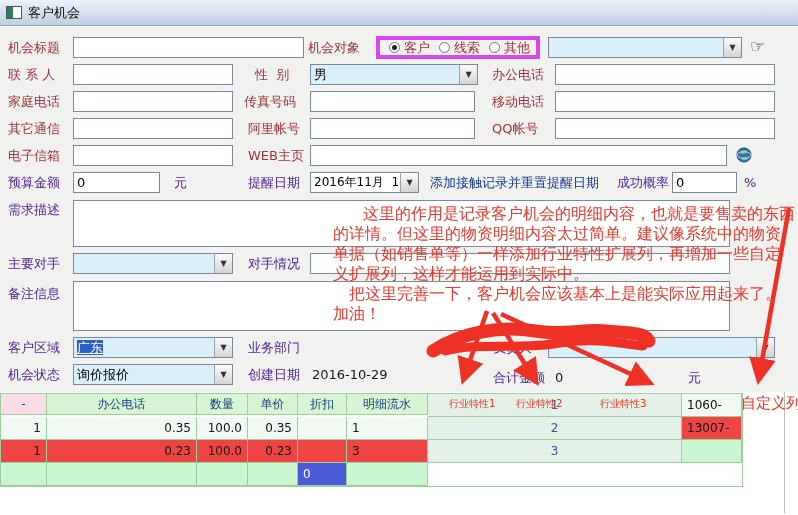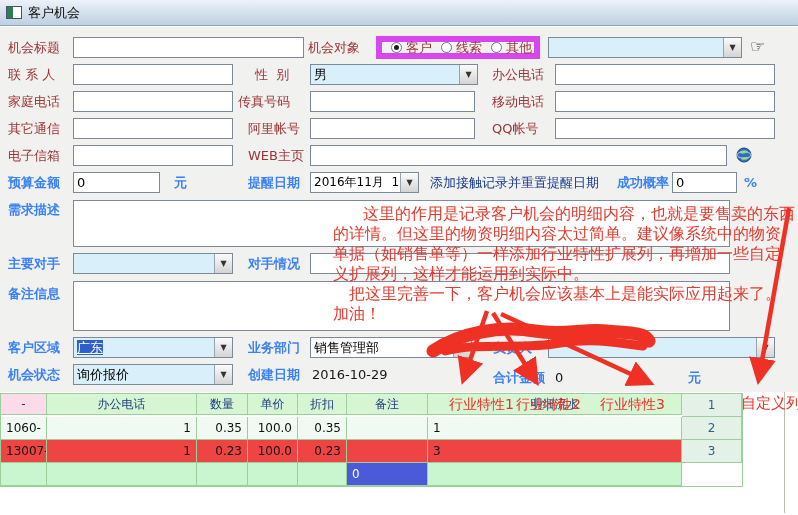--- a/index.html
+++ b/index.html
@@ -9,32 +9,32 @@
   .titlebar{position:absolute;left:0;top:0;width:798px;height:26px;box-sizing:border-box;
             background:linear-gradient(#ecf2f9,#bed0e2);border-bottom:1px solid #8fa3ba;
             display:flex;align-items:center;gap:6px;padding-left:6px;}
   .win-ico{width:14px;height:11px;border:1px solid #45566a;
            background:linear-gradient(90deg,#2f7d52 0 45%,#ffffff 45%);}
   .title-text{font-size:13px;color:#0c0c0c;}
   .formbg{position:absolute;left:0;top:27px;width:798px;height:365px;background:#f1f1f0;}
   
   .lbl{position:absolute;font-size:13px;line-height:21px;white-space:pre;}
   .mr{color:#9c3335;}
-  .nv{color:#3b82f6;font-weight:bold;}
+  .nv{color:#4c1d95;}
   
   .inp{position:absolute;background:#fff;border:1px solid #7b8a9a;font-size:13px;line-height:19px;
        height:21px;padding:0 3px;box-sizing:border-box;color:#000;white-space:pre;overflow:hidden;}
   .ta{position:absolute;background:#fff;border:1px solid #7b8a9a;box-sizing:border-box;}
   .combo{position:absolute;border:1px solid #7b8a9a;background:#d9effa;display:flex;height:21px;box-sizing:border-box;}
   .combo.white{background:#fff;}
   .combo .val{flex:1;font-size:13px;line-height:19px;padding:0 3px;white-space:pre;overflow:hidden;color:#000;}
   .cbtn{width:17px;border-left:1px solid #98a4ad;background:linear-gradient(#fbfbfb,#d4d4d4);
         font-size:8px;line-height:19px;text-align:center;color:#333;}
   .hl{background:#2e5fc8;color:#fff;text-decoration:underline;}
-  .radio-group{position:absolute;border:6px solid #d946ef;box-shadow:inset 1px 1px 0 #fff;
+  .radio-group{position:absolute;border:4px solid #d946ef;box-shadow:inset 1px 1px 0 #fff;
                display:flex;align-items:center;box-sizing:border-box;}
   .radio{display:flex;align-items:center;gap:4px;font-size:13px;color:#9c3335;margin-left:9px;}
   .rdot{width:11px;height:11px;border-radius:50%;border:1px solid #68798a;background:#fff;position:relative;box-sizing:border-box;}
   .rdot.on:after{content:"";position:absolute;left:2px;top:2px;width:5px;height:5px;border-radius:50%;background:#1d1d1d;}
   .link{position:absolute;font-size:13px;color:#16388e;line-height:21px;white-space:pre;}
   .txt{position:absolute;font-size:13px;color:#161616;line-height:21px;white-space:pre;text-align:right;}
   .hand{position:absolute;font-size:17px;line-height:21px;color:#222;}
   
   .grid{position:absolute;left:0;top:393px;border:1px solid #9ccf9c;background:#fff;
         display:grid;grid-template-columns:46px 150px 51px 50px 49px 81px 254px 60px;}
@@ -45,21 +45,21 @@
   .dc{height:23px;line-height:22px;}
   .numc{background:#e3f1e7;color:#2e5f8f;text-align:center;}
   .r1{background:#f0faf3;} .r2{background:#ef4444;} .r3{background:#c9f6cf;}
   .ar{text-align:right;} .al{text-align:left;}
   .sel{background:#4a5ad8;color:#fff;}
   .vline{position:absolute;left:784px;top:392px;width:1px;height:121px;background:#b9bdb2;}
   
   .note{position:absolute;left:333px;top:204px;width:468px;color:#e23a2e;font-size:16px;line-height:20px;z-index:40;}
   .note div{white-space:nowrap;}
   .ind1{padding-left:30px;} .ind2{padding-left:16px;}
-  .colnote{position:absolute;color:#ee3124;font-size:14px;line-height:16px;z-index:45;white-space:nowrap;}
+  .colnote{position:absolute;color:#ee3124;font-size:10px;line-height:16px;z-index:45;white-space:nowrap;}
   .overlay{position:absolute;left:0;top:0;z-index:50;pointer-events:none;}
 </style>
 </head>
 <body>
 
 <div class="screen">
 
   <div class="titlebar">
     <span class="win-ico"></span>
     <span class="title-text">客户机会</span>
@@ -94,21 +94,21 @@
   <span class="lbl mr" style="left:255px;top:64px">性  别</span>
   <div class="combo" style="left:310px;top:64px;width:168px">
     <span class="val">男</span>
       <span class="cbtn">▼</span>
   </div>
   <span class="lbl mr" style="left:492px;top:64px">办公电话</span>
   <div class="inp" style="left:555px;top:64px;width:220px"></div>
 
   <span class="lbl mr" style="left:8px;top:91px">家庭电话</span>
   <div class="inp" style="left:73px;top:91px;width:160px"></div>
-  <span class="lbl mr" style="left:238px;top:91px">传真号码</span>
+  <span class="lbl mr" style="left:244px;top:91px">传真号码</span>
   <div class="inp" style="left:310px;top:91px;width:165px"></div>
   <span class="lbl mr" style="left:492px;top:91px">移动电话</span>
   <div class="inp" style="left:555px;top:91px;width:220px"></div>
 
   <span class="lbl mr" style="left:8px;top:118px">其它通信</span>
   <div class="inp" style="left:73px;top:118px;width:160px"></div>
   <span class="lbl mr" style="left:248px;top:118px">阿里帐号</span>
   <div class="inp" style="left:310px;top:118px;width:165px"></div>
   <span class="lbl mr" style="left:492px;top:118px">QQ帐号</span>
   <div class="inp" style="left:555px;top:118px;width:220px"></div>
@@ -150,24 +150,20 @@
 
   <span class="lbl nv" style="left:8px;top:283px">备注信息</span>
   <div class="ta" style="left:73px;top:281px;width:657px;height:50px"></div>
 
   <span class="lbl nv" style="left:8px;top:337px">客户区域</span>
   <div class="combo" style="left:73px;top:337px;width:160px">
     <span class="val"><span class="hl">广东</span></span>
       <span class="cbtn">▼</span>
   </div>
   <span class="lbl nv" style="left:248px;top:337px">业务部门</span>
-  <div class="combo white" style="left:310px;top:337px;width:162px">
-    <span class="val">销售管理部</span>
-      <span class="cbtn">▼</span>
-  </div>
   <span class="lbl nv" style="left:493px;top:337px">负责人</span>
   <div class="combo" style="left:548px;top:337px;width:227px">
     <span class="val"></span>
       <span class="cbtn">▼</span>
   </div>
 
   <span class="lbl nv" style="left:8px;top:364px">机会状态</span>
   <div class="combo" style="left:73px;top:364px;width:160px">
     <span class="val">询价报价</span>
       <span class="cbtn">▼</span>
@@ -177,21 +173,20 @@
   <span class="lbl nv" style="left:493px;top:367px">合计金额</span>
   <span class="txt" style="left:555px;top:367px">0</span>
   <span class="lbl nv" style="left:688px;top:367px">元</span>
 
   <div class="grid">
     <div class="c hc first">-</div>
     <div class="c hc">办公电话</div>
     <div class="c hc">数量</div>
     <div class="c hc">单价</div>
     <div class="c hc">折扣</div>
-    <div class="c hc">备注</div>
     <div class="c hc" style="padding:0 2px">明细流水</div>
 
     <div class="c dc numc">1</div>
     <div class="c dc r1 al">1060-</div>
     <div class="c dc r1 ar">1</div>
     <div class="c dc r1 ar">0.35</div>
     <div class="c dc r1 ar">100.0</div>
     <div class="c dc r1 ar">0.35</div>
     <div class="c dc r1 al"></div>
     <div class="c dc r1 al">1</div>

